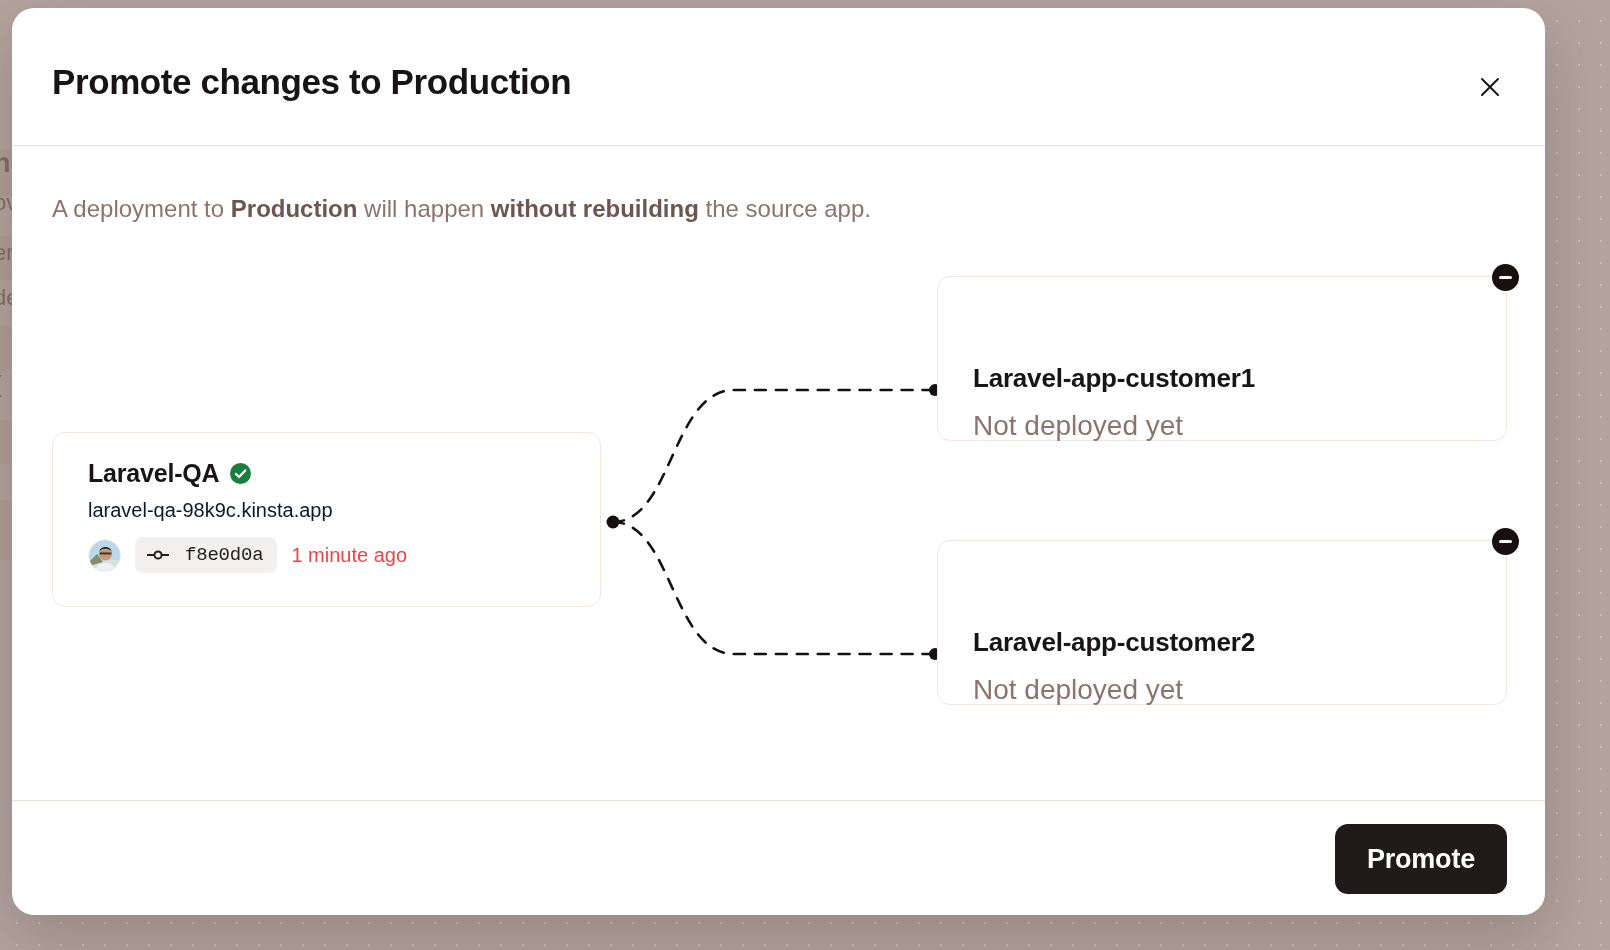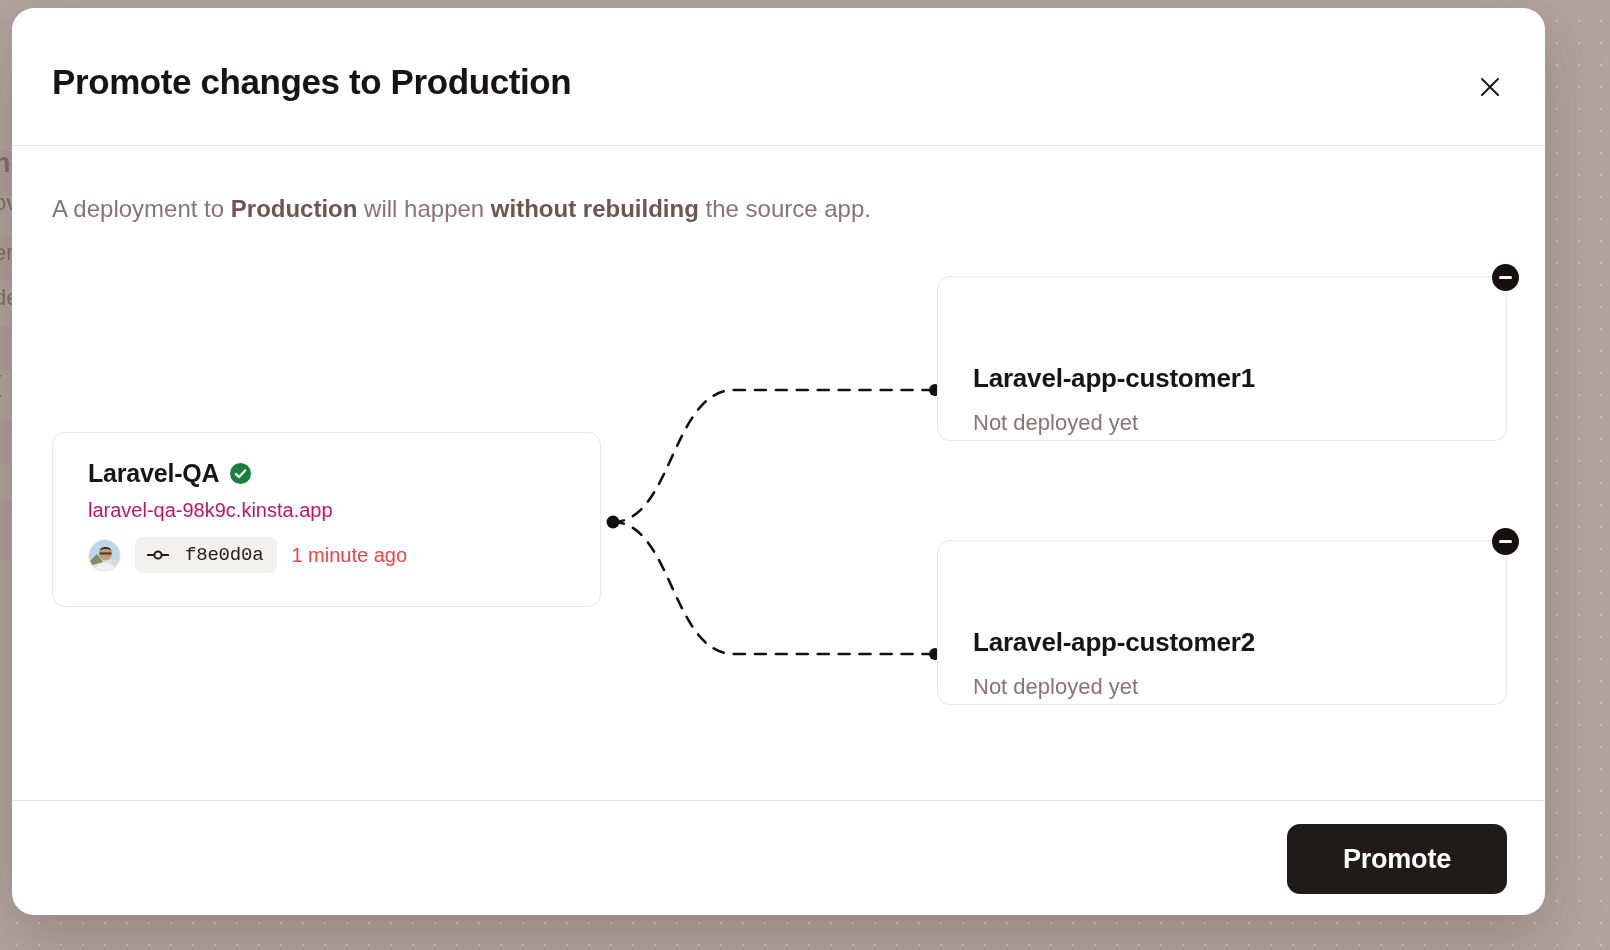--- a/index.html
+++ b/index.html
@@ -107,21 +107,21 @@
     position: absolute; left: 35px; top: 26px;
     display: flex; align-items: center; gap: 11px;
   }
   #source-name {
     font-size: 25px; font-weight: 700; color: #191415;
     letter-spacing: -0.2px;
   }
   #verified-icon { display: block; }
   #source-url {
     position: absolute; left: 35px; top: 66px;
-    font-size: 20px; color: #be185d;
+    font-size: 20px; color: #0f172a;
   }
   #source-meta {
     position: absolute; left: 35px; top: 104px;
     display: flex; align-items: center; gap: 14px;
   }
   #avatar {
     width: 33px; height: 33px; border-radius: 50%;
     overflow: hidden; flex: none;
     border: 1px solid rgba(0,0,0,0.08);
   }
@@ -152,21 +152,21 @@
   }
   #target-card-0 { left: 925px; top: 28px; }
   #target-card-1 { left: 925px; top: 292px; }
   .target-name {
     position: absolute; left: 35px; top: 86px;
     font-size: 26px; font-weight: 700; color: #191415;
     letter-spacing: -0.2px;
   }
   .target-status {
     position: absolute; left: 35px; top: 133px;
-    font-size: 22px; color: #8b7470;
+    font-size: 28px; color: #8b7470;
   }
   .remove-badge {
     position: absolute;
     right: -13px; top: -13px;
     width: 27px; height: 27px;
     border-radius: 50%;
     background: #17100f;
     display: flex; align-items: center; justify-content: center;
     cursor: pointer;
     border: none;
@@ -183,21 +183,21 @@
     position: absolute; left: 0; bottom: 0;
     width: 100%; height: 115px;
     border-top: 1px solid #ece0db;
   }
   #promote-button {
     position: absolute; right: 38px; top: 23px;
     background: #201b1b;
     color: #ffffff;
     border: none;
     border-radius: 13px;
-    padding: 0 56px;
+    padding: 0 32px;
     height: 70px;
     font-family: "Liberation Sans", sans-serif;
     font-size: 27px; font-weight: 700;
     letter-spacing: -0.2px;
     cursor: pointer;
   }
 </style>
 </head>
 <body>
 

